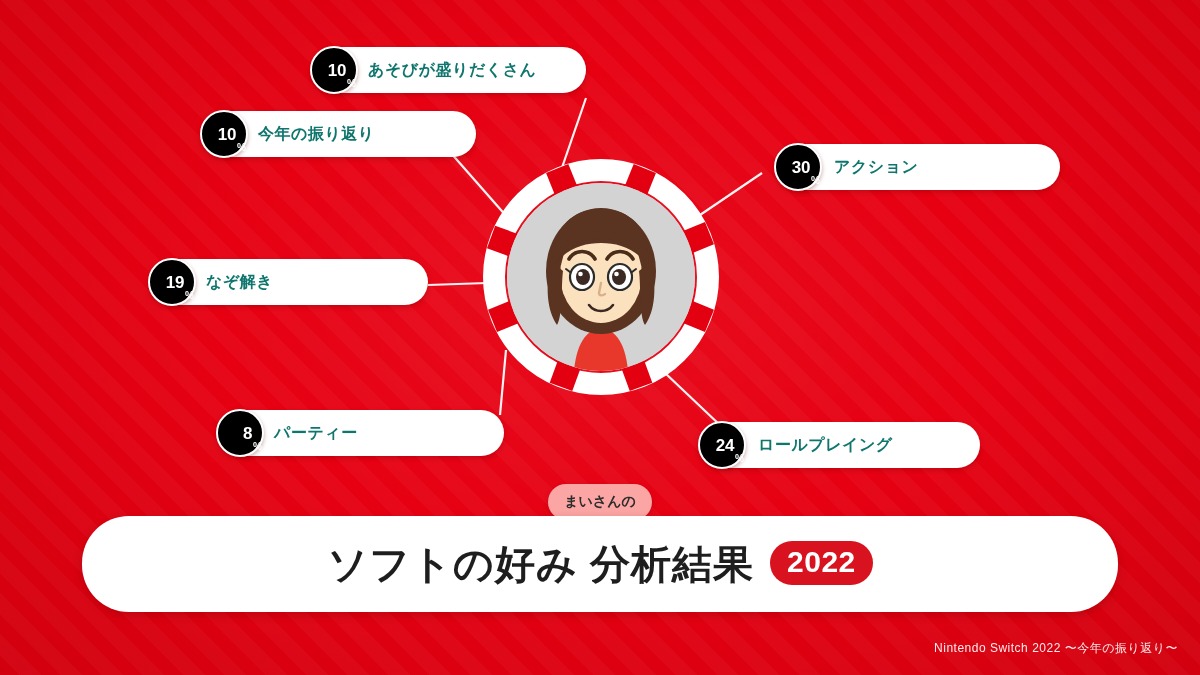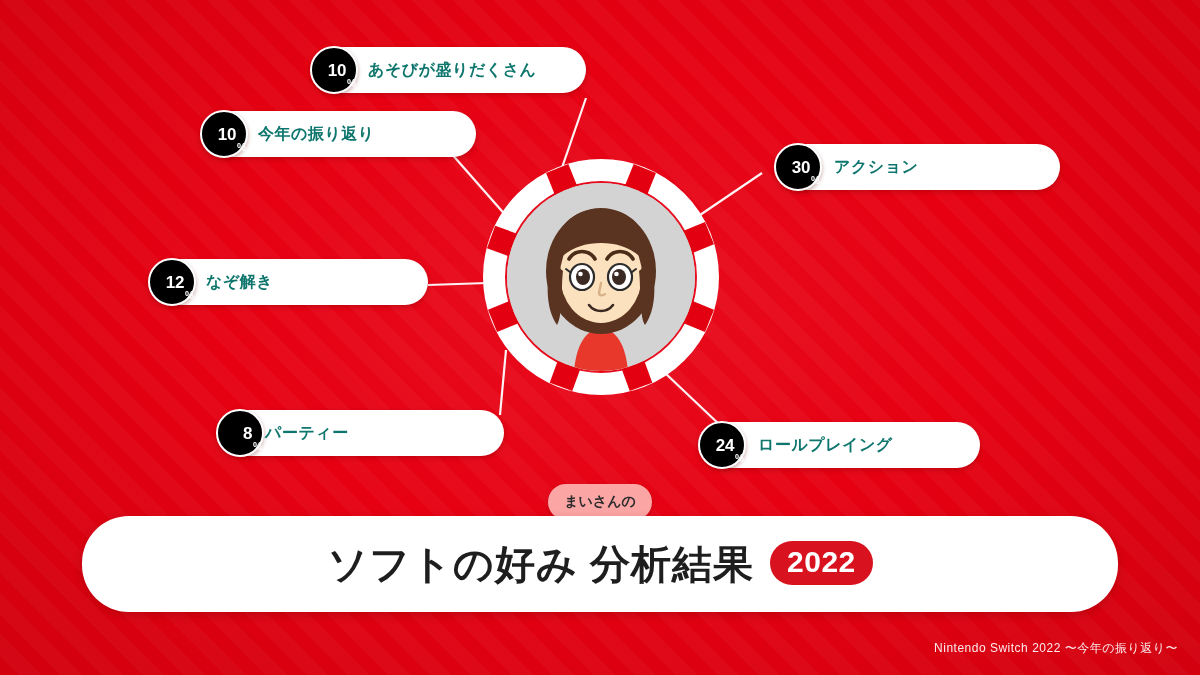--- a/index.html
+++ b/index.html
@@ -253,32 +253,32 @@
   <div class="pill" style="left:210px; top:111px; width:266px;">
     <div class="badge" style="left:-10px; top:-1px;">
       <span class="num">10</span>
       <span class="pct">%</span>
     </div>
     <span class="pill-label" style="left:48px;">今年の振り返り</span>
   </div>
 
   <div class="pill" style="left:158px; top:259px; width:270px;">
     <div class="badge" style="left:-10px; top:-1px;">
-      <span class="num">12</span>
+      <span class="num">19</span>
       <span class="pct">%</span>
     </div>
     <span class="pill-label" style="left:48px;">なぞ解き</span>
   </div>
 
   <div class="pill" style="left:226px; top:410px; width:278px;">
     <div class="badge" style="left:-10px; top:-1px;">
       <span class="num">8</span>
       <span class="pct">%</span>
     </div>
-    <span class="pill-label" style="left:39px;">パーティー</span>
+    <span class="pill-label" style="left:48px;">パーティー</span>
   </div>
 
   <div class="pill" style="left:708px; top:422px; width:272px;">
     <div class="badge" style="left:-10px; top:-1px;">
       <span class="num">24</span>
       <span class="pct">%</span>
     </div>
     <span class="pill-label" style="left:50px;">ロールプレイング</span>
   </div>
 

